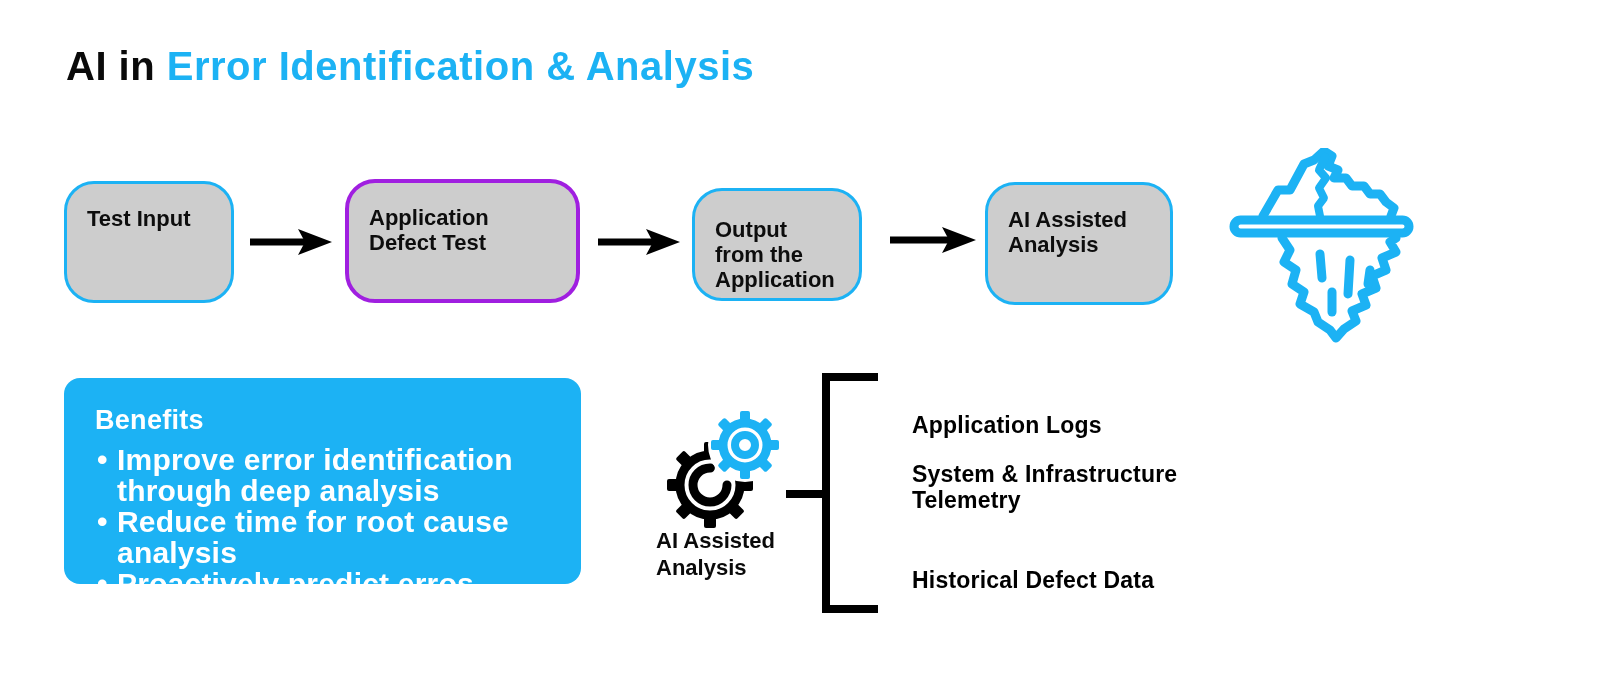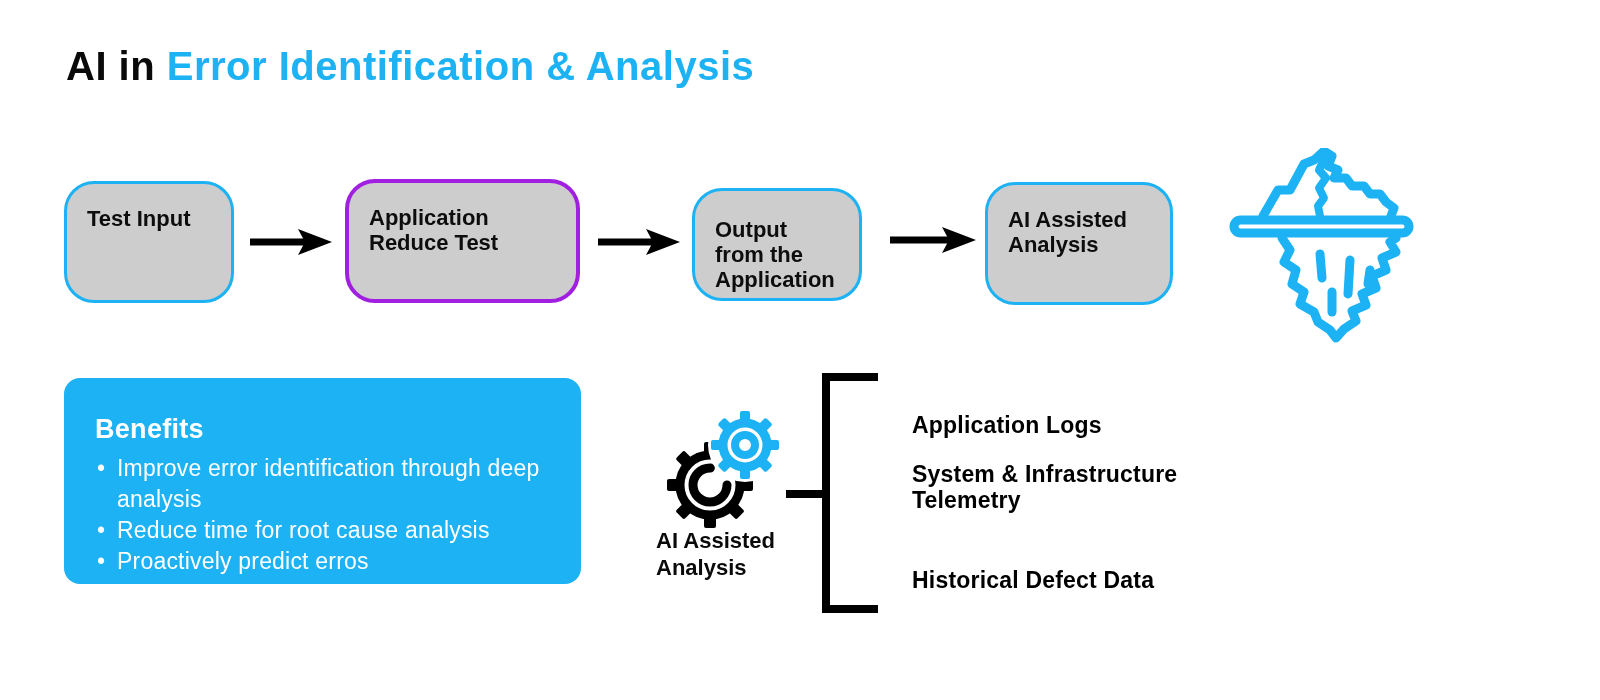--- a/index.html
+++ b/index.html
@@ -53,36 +53,36 @@
 
   
   .benefits {
     position: absolute;
     left: 64px;
     top: 378px;
     width: 517px;
     height: 206px;
     background: #1cb2f4;
     border-radius: 16px;
-    padding: 36px 28px 0 31px;
+    padding: 27px 28px 0 31px;
     color: #ffffff;
   }
   .benefits-title {
     font-size: 27px;
     font-weight: 700;
     margin-bottom: 8px;
     letter-spacing: 0.3px;
   }
   .benefits ul { list-style: none; }
   .benefits li {
     position: relative;
-    font-size: 23px;
+    font-size: 30px;
     line-height: 31px;
     padding-left: 22px;
-    font-weight: 400;
+    font-weight: 700;
     letter-spacing: 0.2px;
   }
   .benefits li::before {
     content: "\2022";
     position: absolute;
     left: 2px;
     top: 0;
   }
 
   
@@ -127,21 +127,21 @@
 
   <h1 class="page-title"><span>AI in </span><span class="hl">Error Identification &amp; Analysis</span></h1>
 
   <div class="fbox fbox1 border-blue">Test Input</div>
 
   <svg class="flow-arrow arrow1" width="86" height="28" viewBox="0 0 86 28">
     <line x1="2" y1="14" x2="57" y2="14" stroke="#000" stroke-width="7"></line>
     <polygon points="50,1 84,14 50,27 57,14" fill="#000"></polygon>
   </svg>
 
-  <div class="fbox fbox2 border-purple">Application Reduce Test</div>
+  <div class="fbox fbox2 border-purple">Application Defect Test</div>
 
   <svg class="flow-arrow arrow2" width="86" height="28" viewBox="0 0 86 28">
     <line x1="2" y1="14" x2="57" y2="14" stroke="#000" stroke-width="7"></line>
     <polygon points="50,1 84,14 50,27 57,14" fill="#000"></polygon>
   </svg>
 
   <div class="fbox fbox3 border-blue">Output from the Application</div>
 
   <svg class="flow-arrow arrow3" width="90" height="28" viewBox="0 0 90 28">
     <line x1="2" y1="14" x2="61" y2="14" stroke="#000" stroke-width="7"></line>

